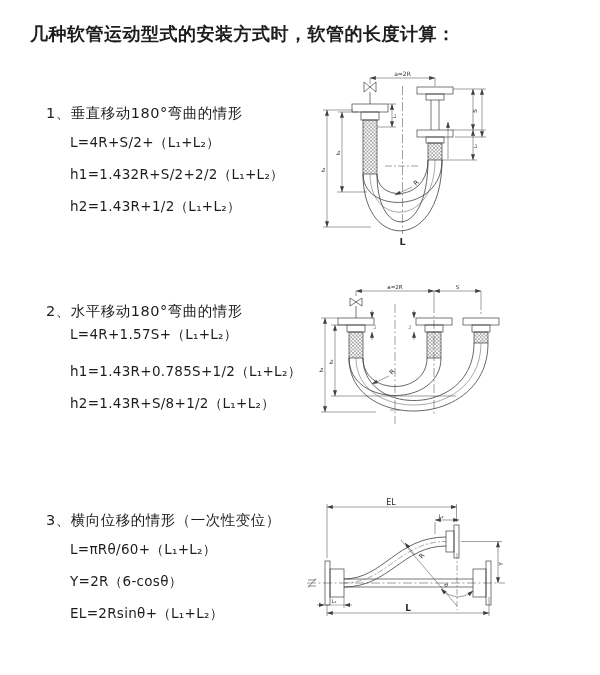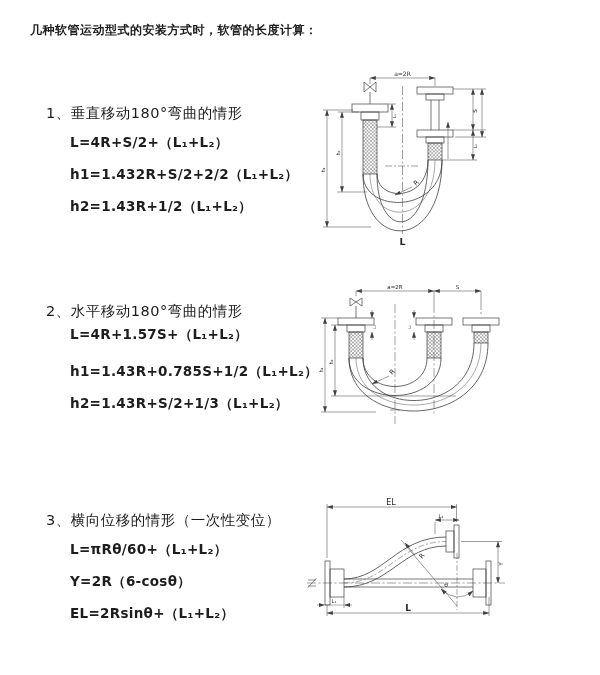--- a/index.html
+++ b/index.html
@@ -1,21 +1,21 @@
 <!DOCTYPE html>
 <html><head>
 <meta charset="utf-8">
 <style>
   html,body{margin:0;padding:0}
   body{width:600px;height:675px;background:#ffffff;position:relative;overflow:hidden;
        font-family:"DejaVu Sans","Liberation Sans",sans-serif;color:#1d1d1d}
   .abs{position:absolute}
-  .doc-title{left:30px;top:22px;font-size:12px;font-weight:bold;letter-spacing:.5px;white-space:nowrap}
+  .doc-title{left:30px;top:22px;font-size:18px;font-weight:bold;letter-spacing:.5px;white-space:nowrap}
   .heading{font-size:14.5px;font-weight:normal;letter-spacing:.5px;white-space:nowrap}
-  .formula{font-size:13.5px;font-weight:bold;letter-spacing:.3px;white-space:nowrap}
+  .formula{font-size:13.5px;font-weight:normal;letter-spacing:.3px;white-space:nowrap}
   svg text{font-family:"DejaVu Sans","Liberation Sans",sans-serif;fill:#2a2a2a;stroke:none}
 </style>
 </head>
 <body>
 
 <div>
 
   <div class="abs doc-title">几种软管运动型式的安装方式时，软管的长度计算：</div>
 
   <div>
@@ -95,21 +95,21 @@
       <text x="24.5" y="89" font-size="5" text-anchor="middle" transform="rotate(-90 24.5 89)">h₂</text>
       <text x="101" y="122" font-size="6.5" transform="rotate(-43 101 122)">R</text>
       <text x="87.5" y="181" font-size="9.5" font-weight="bold" text-anchor="middle">L</text>
     </g>
   </svg>
 
   <div>
     <div class="abs heading" style="left:46px;top:302px">2、水平移动180°弯曲的情形</div>
     <div class="abs formula" style="left:70px;top:326px">L=4R+1.57S+（L₁+L₂）</div>
     <div class="abs formula" style="left:70px;top:363px">h1=1.43R+0.785S+1/2（L₁+L₂）</div>
-    <div class="abs formula" style="left:70px;top:395px">h2=1.43R+S/2+1/3（L₁+L₂）</div>
+    <div class="abs formula" style="left:70px;top:395px">h2=1.43R+S/8+1/2（L₁+L₂）</div>
   </div>
 
   <svg class="abs" style="left:318px;top:276px" width="215" height="158" viewBox="0 0 215 158">
     <defs>
       <marker id="d2ae" markerUnits="userSpaceOnUse" markerWidth="7" markerHeight="6" refX="5.8" refY="3" orient="auto">
           <path d="M0,1 L6,3 L0,5 Z" fill="#3f3f3f"></path>
         </marker>
       <marker id="d2as" markerUnits="userSpaceOnUse" markerWidth="7" markerHeight="6" refX="0.2" refY="3" orient="auto">
           <path d="M6,1 L0,3 L6,5 Z" fill="#3f3f3f"></path>
         </marker>

